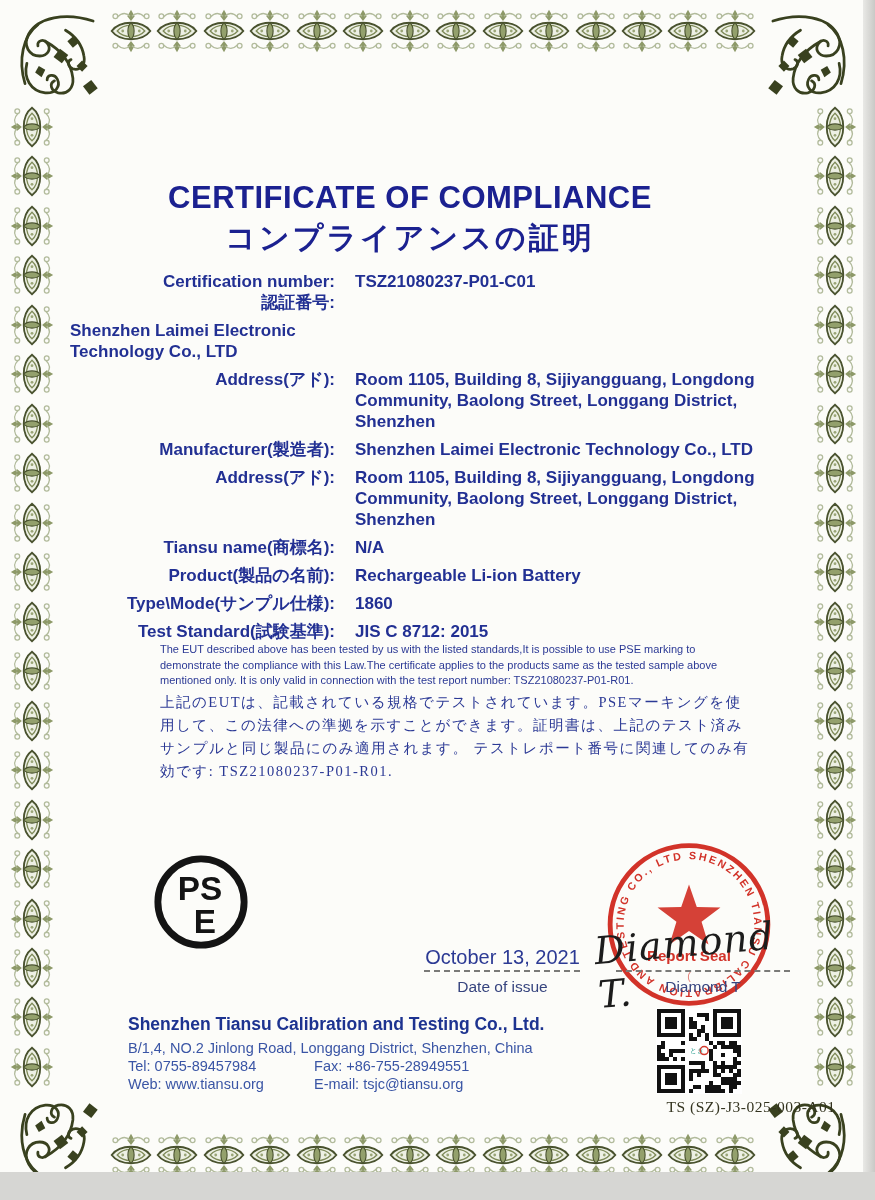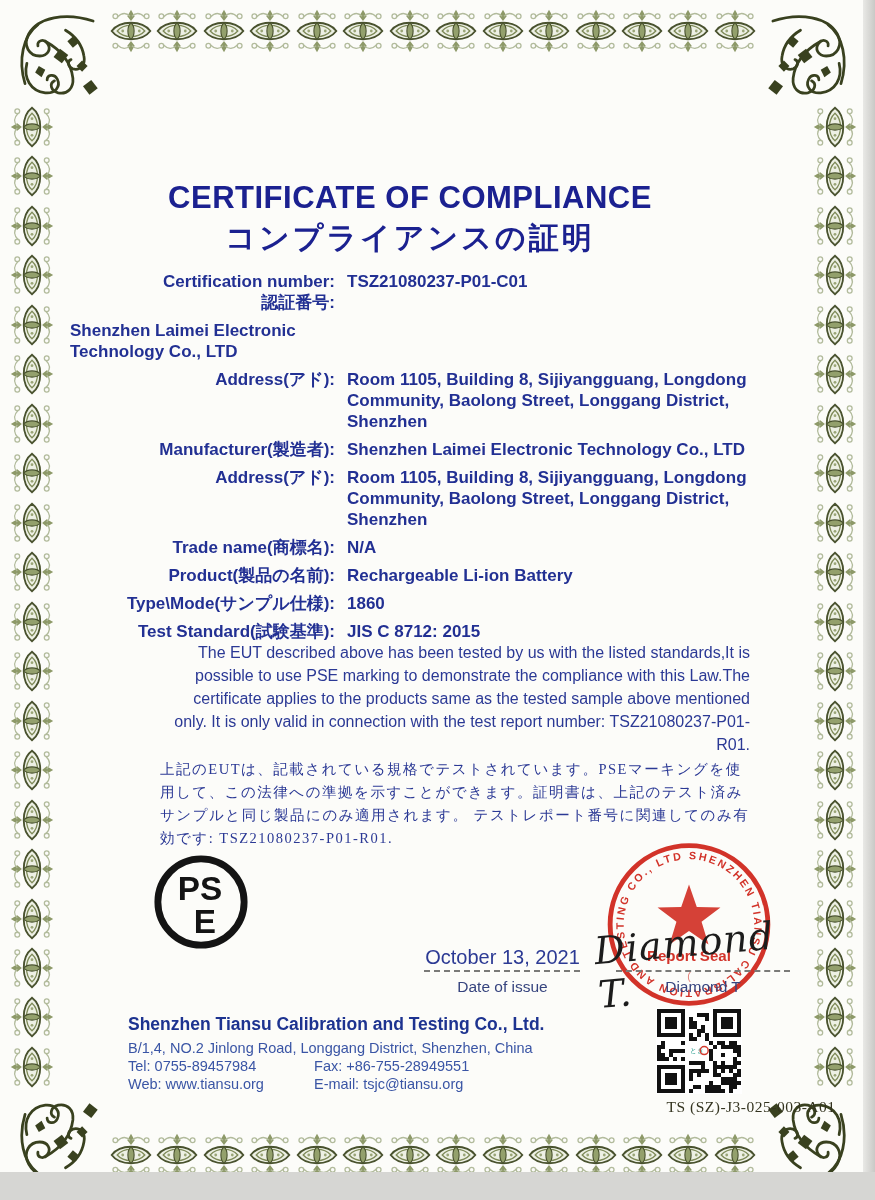--- a/index.html
+++ b/index.html
@@ -26,27 +26,27 @@
   .orn{display:block;}
 
   
   .title-en{position:absolute;left:70px;top:180px;width:680px;text-align:center;
     font-size:31px;font-weight:bold;letter-spacing:.5px;color:#1b2190;}
   .title-ja{position:absolute;left:70px;top:218px;width:680px;text-align:center;
     font-size:30px;font-weight:bold;letter-spacing:3px;color:#1b2190;}
 
   
   #fields{position:absolute;left:70px;top:271px;width:700px;}
-  .frow{display:grid;grid-template-columns:265px 1fr;column-gap:12px;margin-bottom:7px;}
+  .frow{display:grid;grid-template-columns:265px 1fr;column-gap:20px;margin-bottom:7px;}
   .flabel{text-align:right;font-weight:bold;font-size:17px;color:#223093;line-height:21px;}
   .fvalue{font-weight:bold;font-size:17px;color:#223093;line-height:21px;max-width:420px;}
 
   
   .statement{position:absolute;left:160px;top:642px;width:590px;color:#2b3995;}
-  .statement .en{font-size:16px;line-height:1.43;text-align:right;}
+  .statement .en{font-size:11px;line-height:1.43;}
   .statement .ja{font-size:14.5px;line-height:1.58;letter-spacing:1.5px;margin-top:2px;
     font-family:"Liberation Serif",serif;}
 
   
   .pse{position:absolute;left:152px;top:853px;}
 
   
   .issue-date{position:absolute;left:420px;top:946px;width:165px;text-align:center;
     font-size:20px;color:#2c3a94;}
   .date-dash{position:absolute;left:424px;top:970px;width:156px;border-top:2px dashed #7a7a78;}
@@ -360,21 +360,21 @@
       </div>
       <div class="frow">
         <div class="flabel">Manufacturer(製造者):</div>
         <div class="fvalue">Shenzhen Laimei Electronic Technology Co., LTD</div>
       </div>
       <div class="frow">
         <div class="flabel">Address(アド):</div>
         <div class="fvalue">Room 1105, Building 8, Sijiyangguang, Longdong Community, Baolong Street, Longgang District, Shenzhen</div>
       </div>
       <div class="frow">
-        <div class="flabel">Trade name(商標名):</div>
+        <div class="flabel">Tiansu name(商標名):</div>
         <div class="fvalue">N/A</div>
       </div>
       <div class="frow">
         <div class="flabel">Product(製品の名前):</div>
         <div class="fvalue">Rechargeable Li-ion Battery</div>
       </div>
       <div class="frow">
         <div class="flabel">Type\Mode(サンプル仕様):</div>
         <div class="fvalue">1860</div>
       </div>

